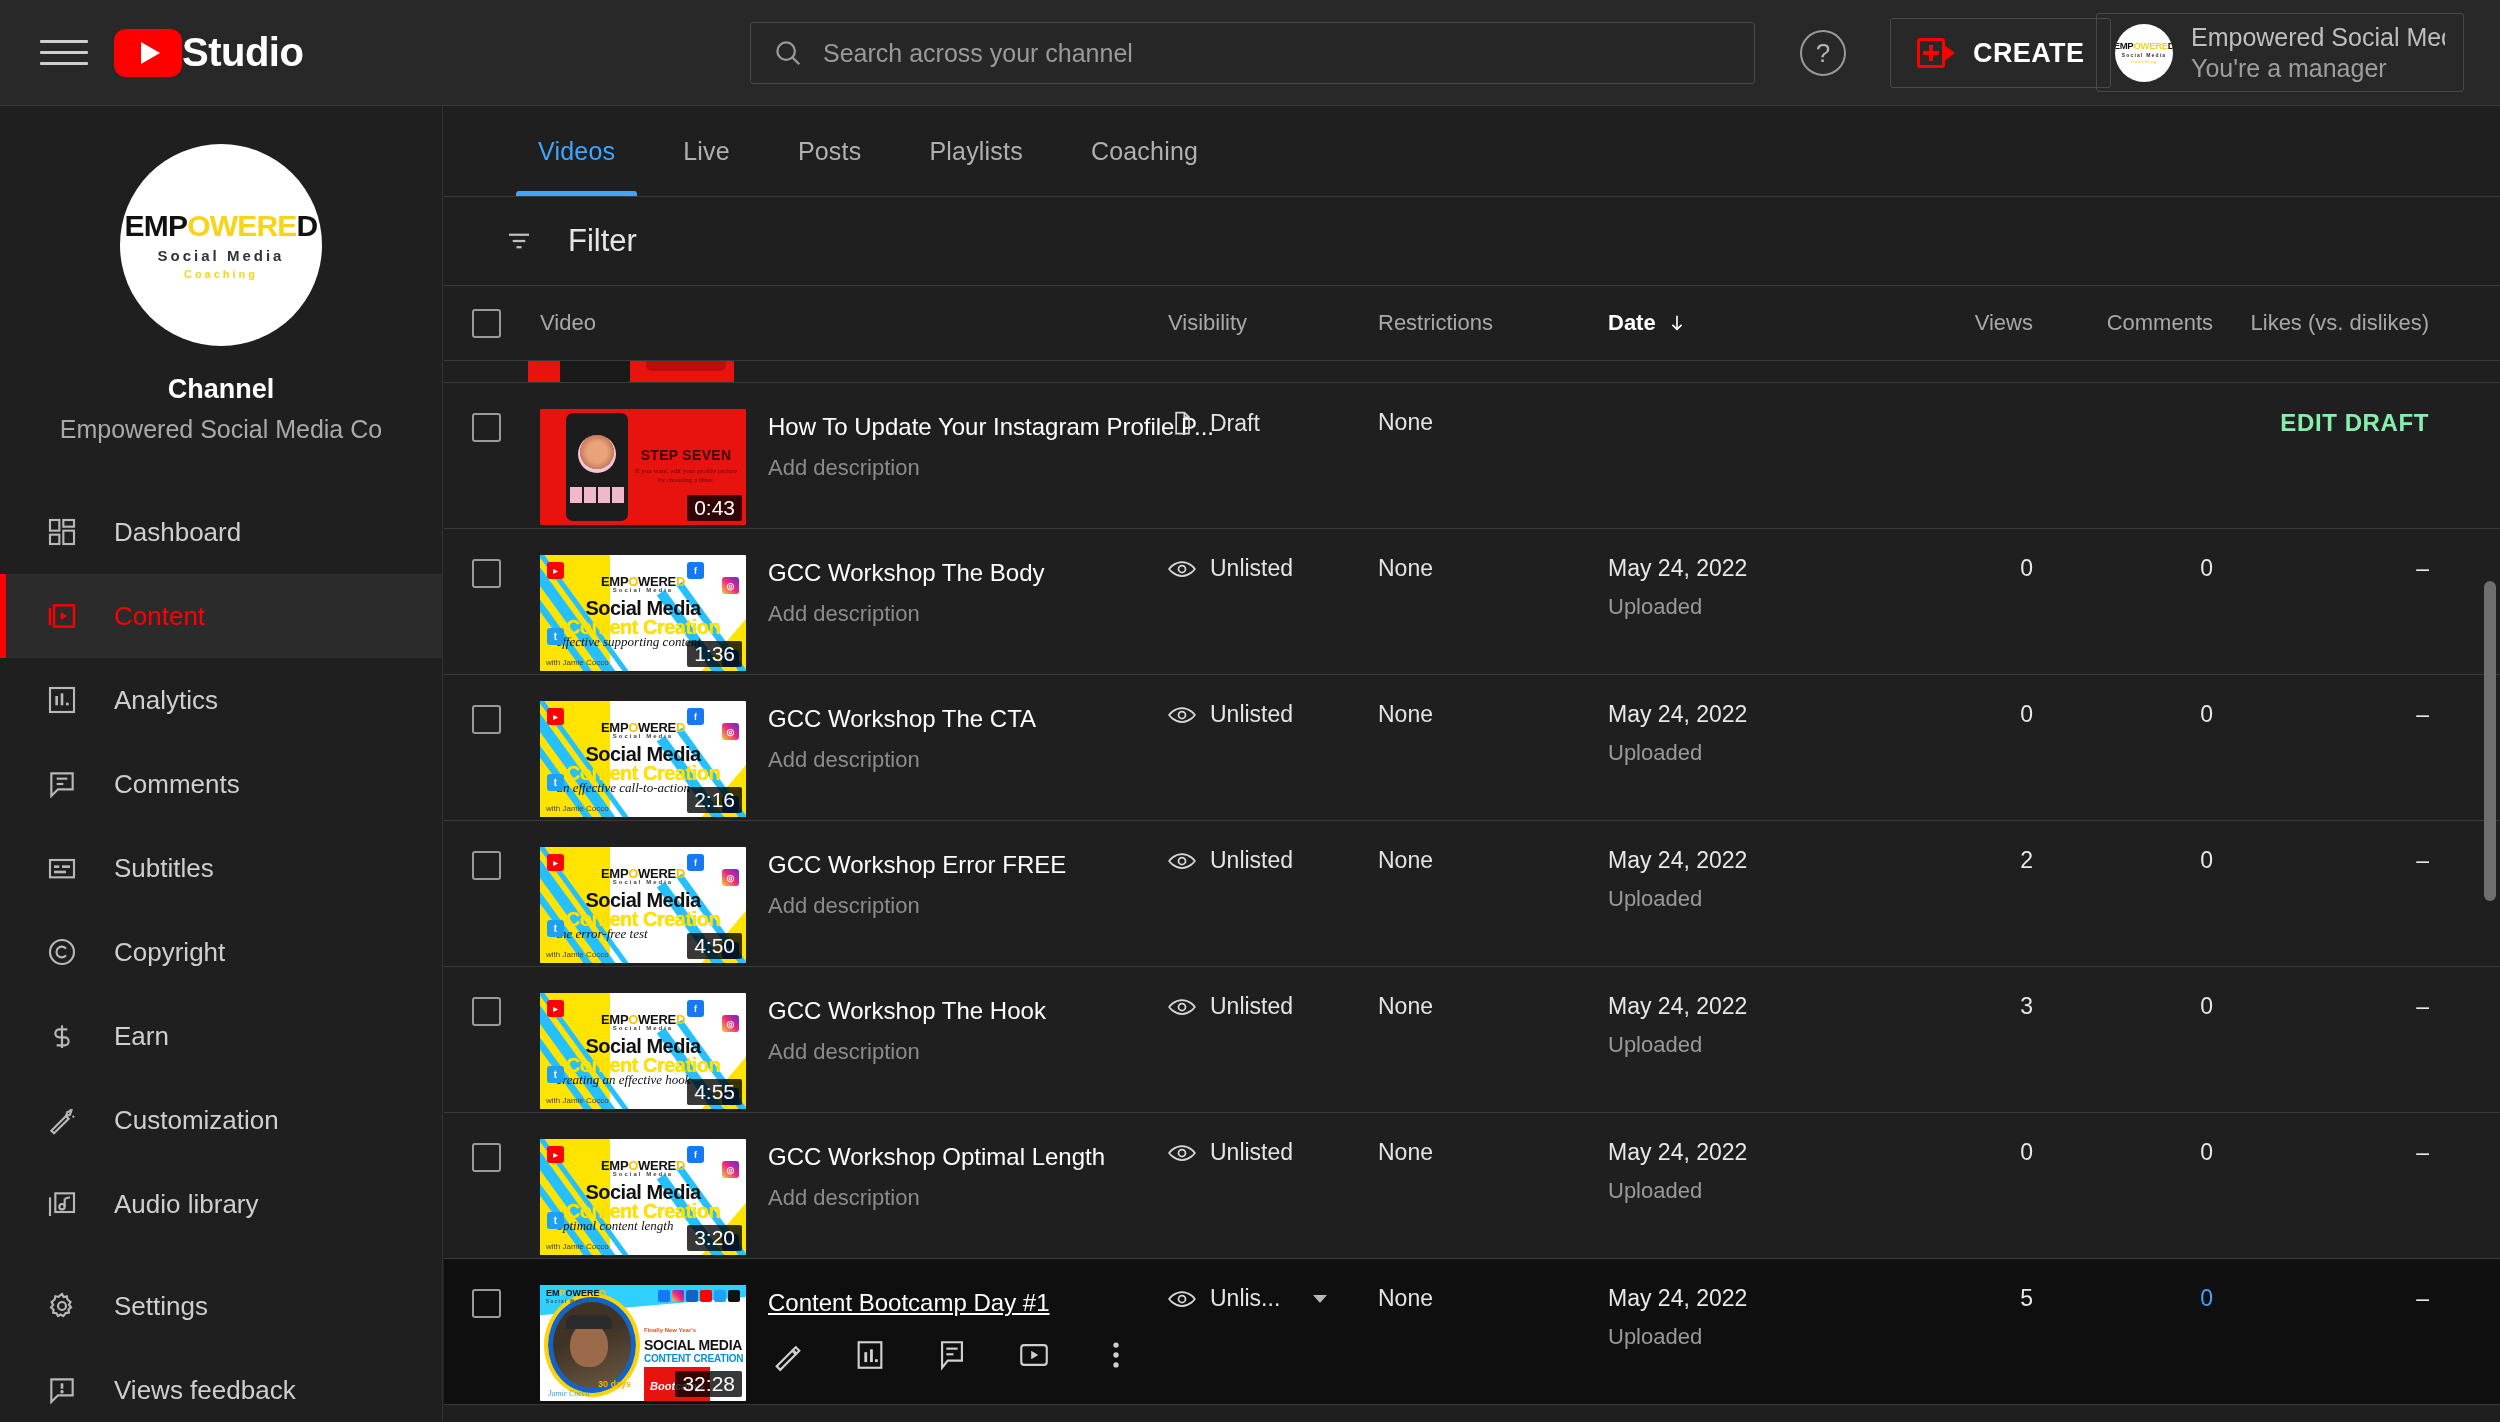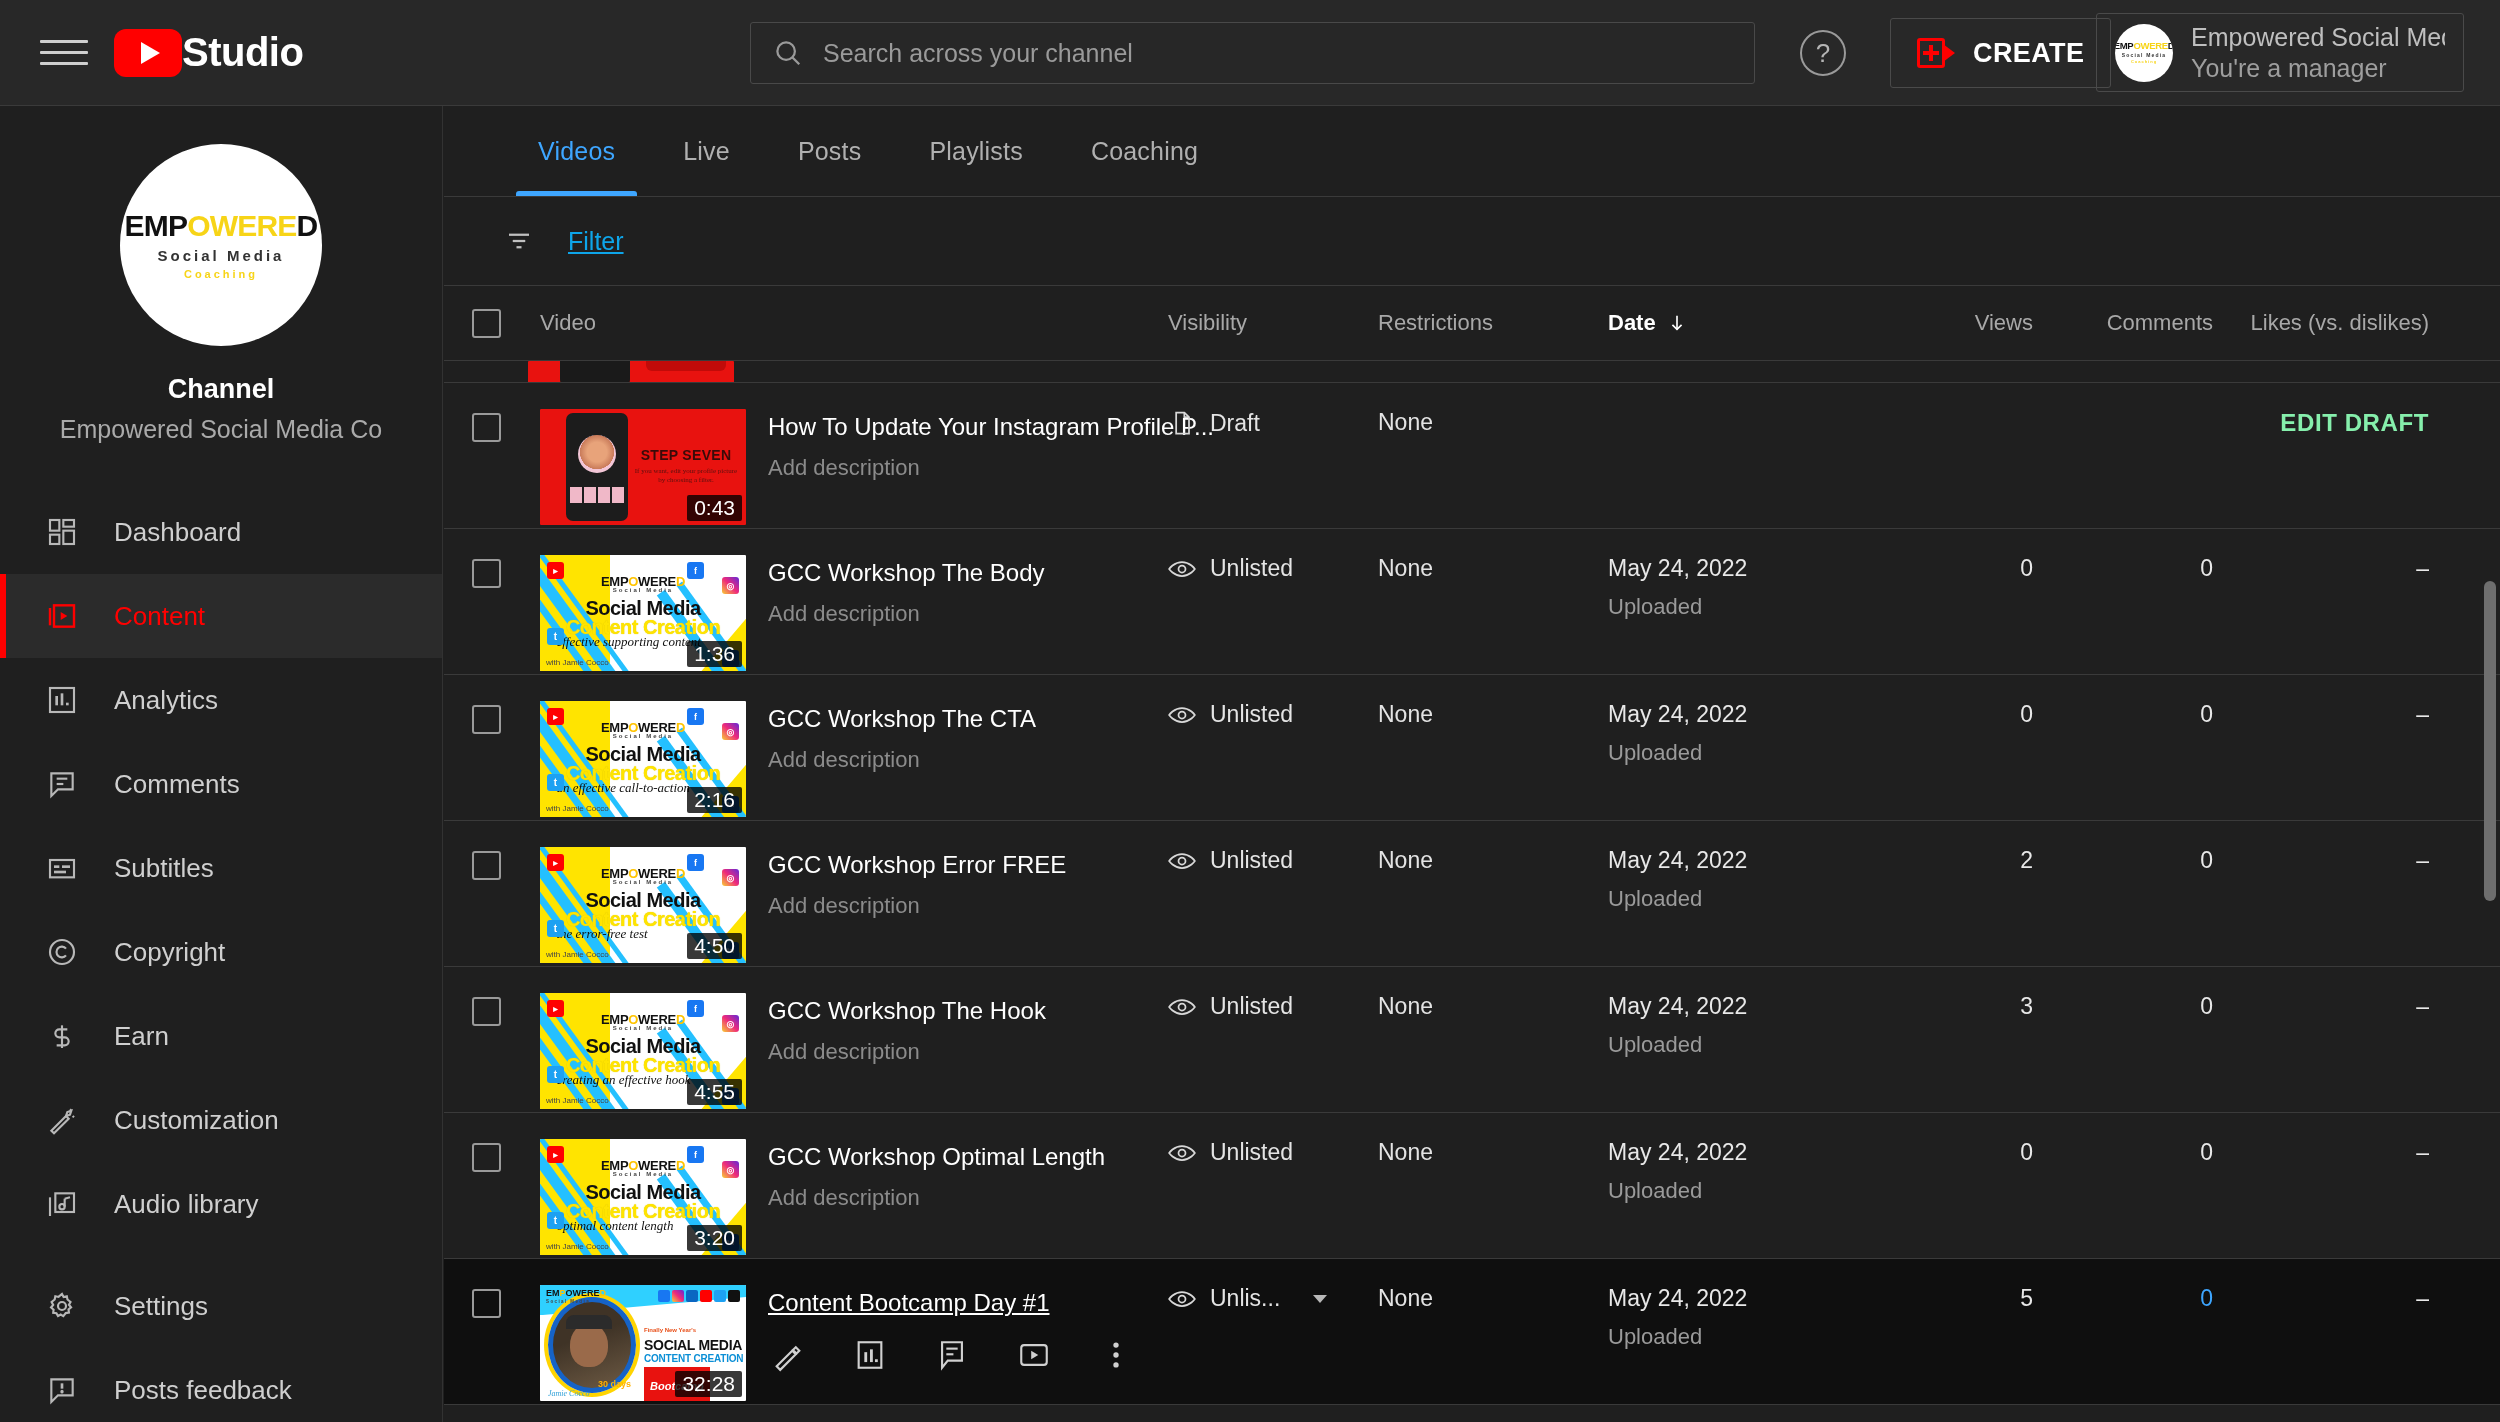--- a/index.html
+++ b/index.html
@@ -137,21 +137,21 @@
     padding: 0 34px; font-size: 25px; color: #b0b0b0; cursor: pointer; letter-spacing: 0.2px;
   }
   .tab.active { color: #3ea6ff; }
   .tab.active::after {
     content:""; position:absolute; left: 12px; right: 12px; bottom: 0; height: 5px;
     background: #3ea6ff; border-radius: 3px 3px 0 0;
   }
   .tabs-border { height:1px; background:#3a3a3a; }
 
   .filterbar { height: 88px; display:flex; align-items:center; padding-left: 60px; gap: 34px; }
-  .filter-text { font-size: 25px; color: #0ea5e9; cursor: text; text-decoration: underline; }
+  .filter-text { font-size: 31px; color: #e5e5e5; cursor: text; }
 
   .table-head {
     height: 76px; display:flex; align-items:center;
     border-top: 1px solid #3a3a3a; border-bottom: 1px solid #3a3a3a;
   }
   .col-check { width: 84px; display:flex; justify-content:center; flex:none; }
   .col-video { width: 640px; flex:none; padding-left: 12px; }
   .col-vis   { width: 210px; flex:none; }
   .col-restr { width: 230px; flex:none; }
   .col-date  { width: 245px; flex:none; }
@@ -487,21 +487,21 @@
     </div>
 
     <div class="nav-item">
       <span class="ico">
         <svg width="32" height="32" viewBox="0 0 24 24" fill="none" stroke="#b8b8b8" stroke-width="1.6">
           <path d="M4 4h16v12H9l-5 5z"></path>
             <line x1="12" y1="7" x2="12" y2="11" stroke-width="2"></line>
           <line x1="12" y1="13" x2="12" y2="13.5" stroke-width="2.4" stroke-linecap="round"></line>
         </svg>
       </span>
-      <span class="lbl">Posts feedback</span>
+      <span class="lbl">Views feedback</span>
     </div>
 
   </div>
 </div>
 
 <div class="content">
 
   <div class="tabs">
     <div class="tab active">
         <span>Videos</span>

